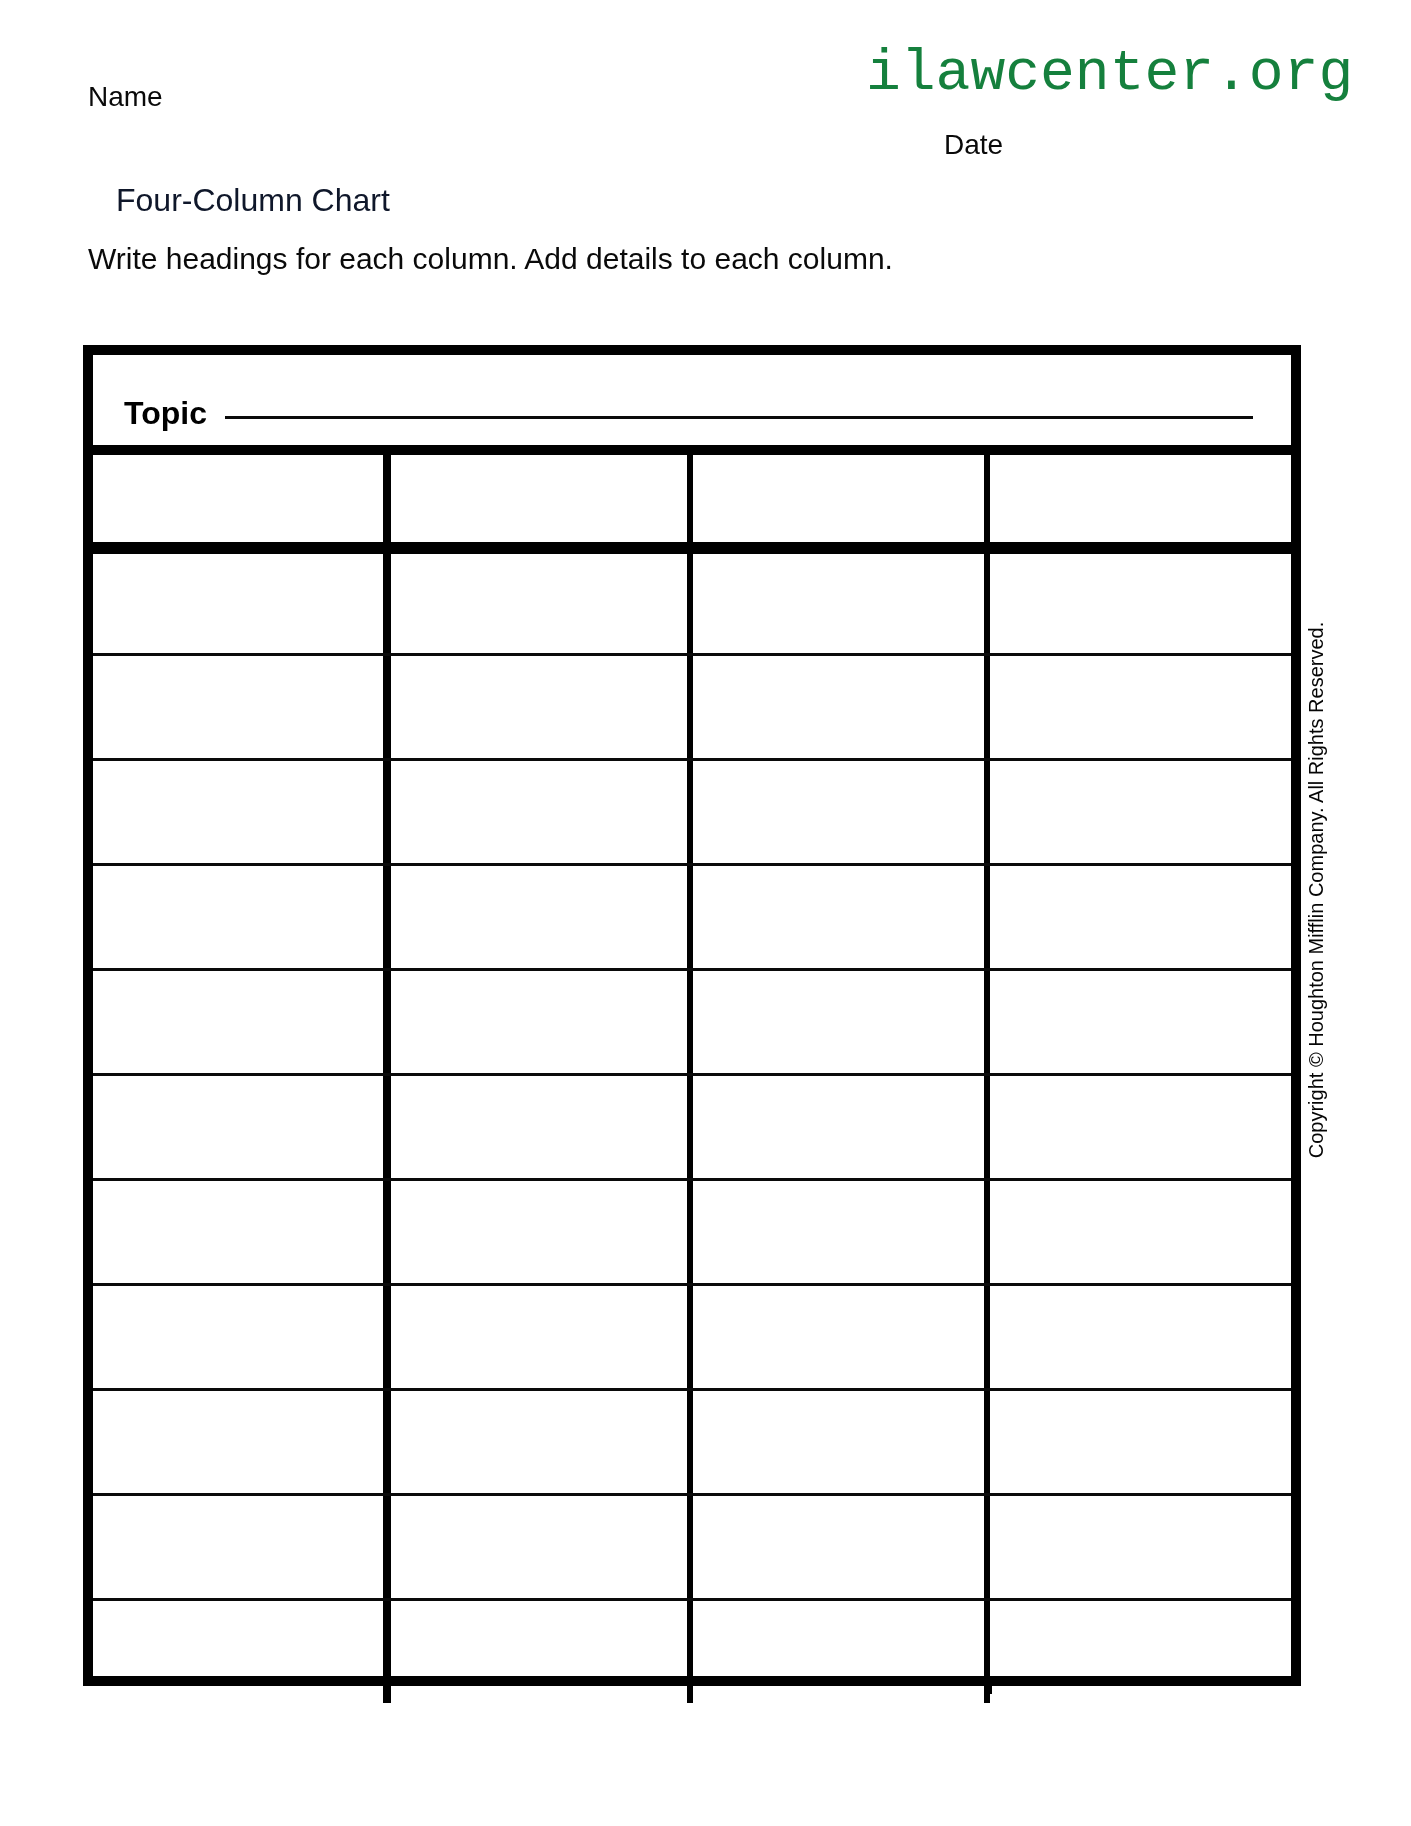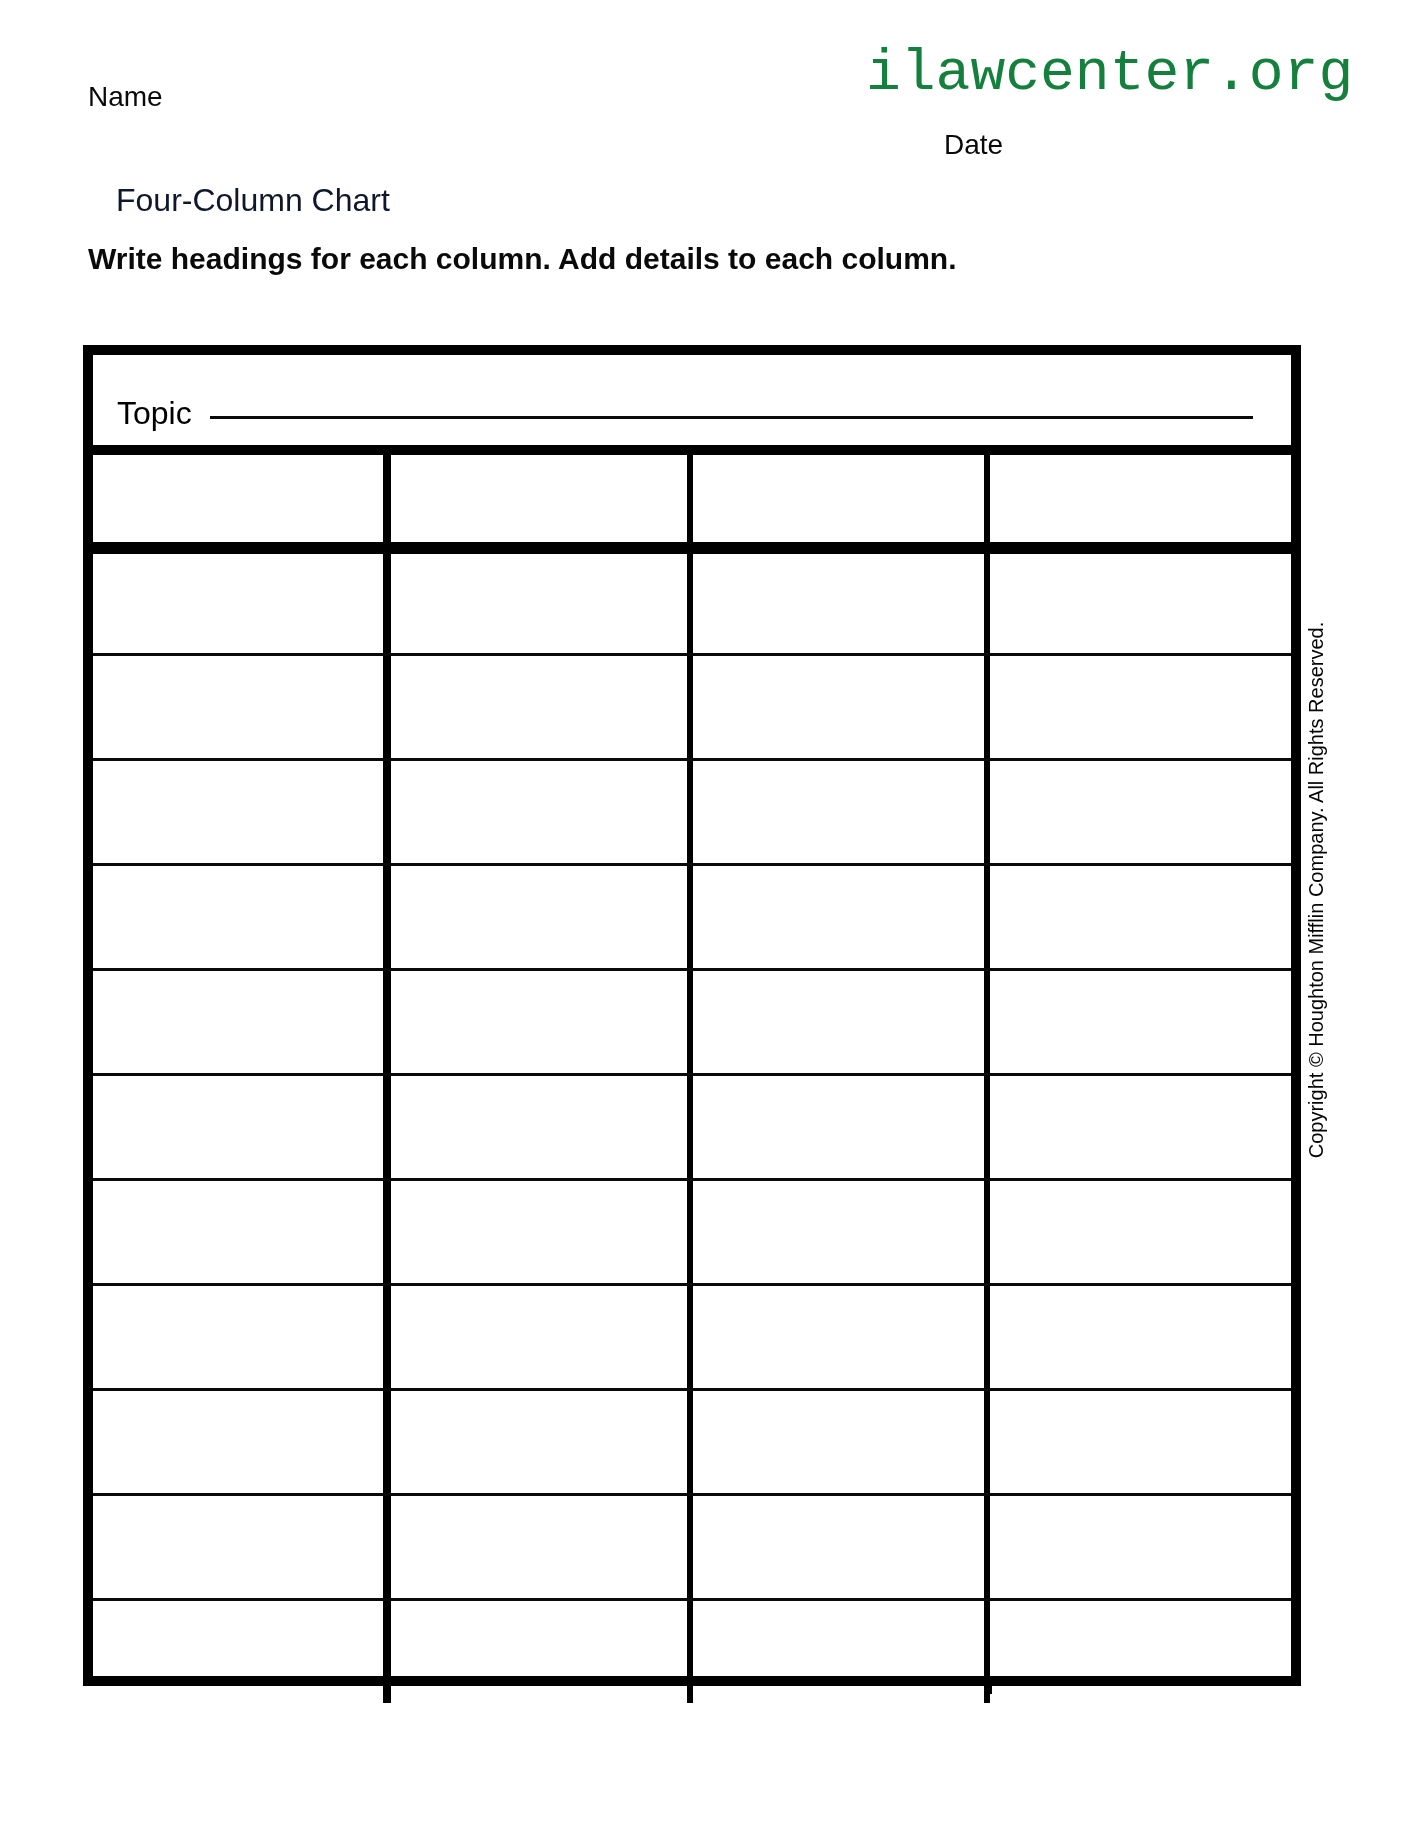--- a/index.html
+++ b/index.html
@@ -23,41 +23,42 @@
 
   
   .watermark{
     font-family:"Liberation Mono","DejaVu Sans Mono",monospace;
     font-size:58px;line-height:1.1;
     color:#15803d;
     white-space:nowrap;
   }
 
   .doc-title{font-size:32px;font-weight:normal;color:#0f172a;line-height:1.1;margin-left:28px;}
-  .doc-instructions{font-size:30px;color:#0a0a0a;line-height:1.2;font-weight:bold;}
+  .doc-instructions{font-size:30px;color:#0a0a0a;line-height:1.2;}
 
   
   .chart{
     left:83px;top:345px;
     width:1218px;height:1341px;
     border:10px solid #000;
     box-sizing:border-box;
     background:#fff;
   }
   .topic-row{
     height:90px;
     border-bottom:10px solid #000;
     box-sizing:content-box;
     display:flex;
     align-items:flex-end;
     padding-left:24px;
   }
   .topic-label{
-    font-size:32px;font-weight:normal;line-height:1;
+    font-size:32px;font-weight:bold;line-height:1;
     margin-bottom:16px;
+    margin-left:7px;
   }
   .topic-line{
     flex:1;height:3px;background:#0a0a0a;
     margin-left:18px;margin-right:38px;margin-bottom:26px;
   }
   .grid-row{
     display:grid;
     grid-template-columns:298px 302px 297px 1fr;
   }
   .header-row{

